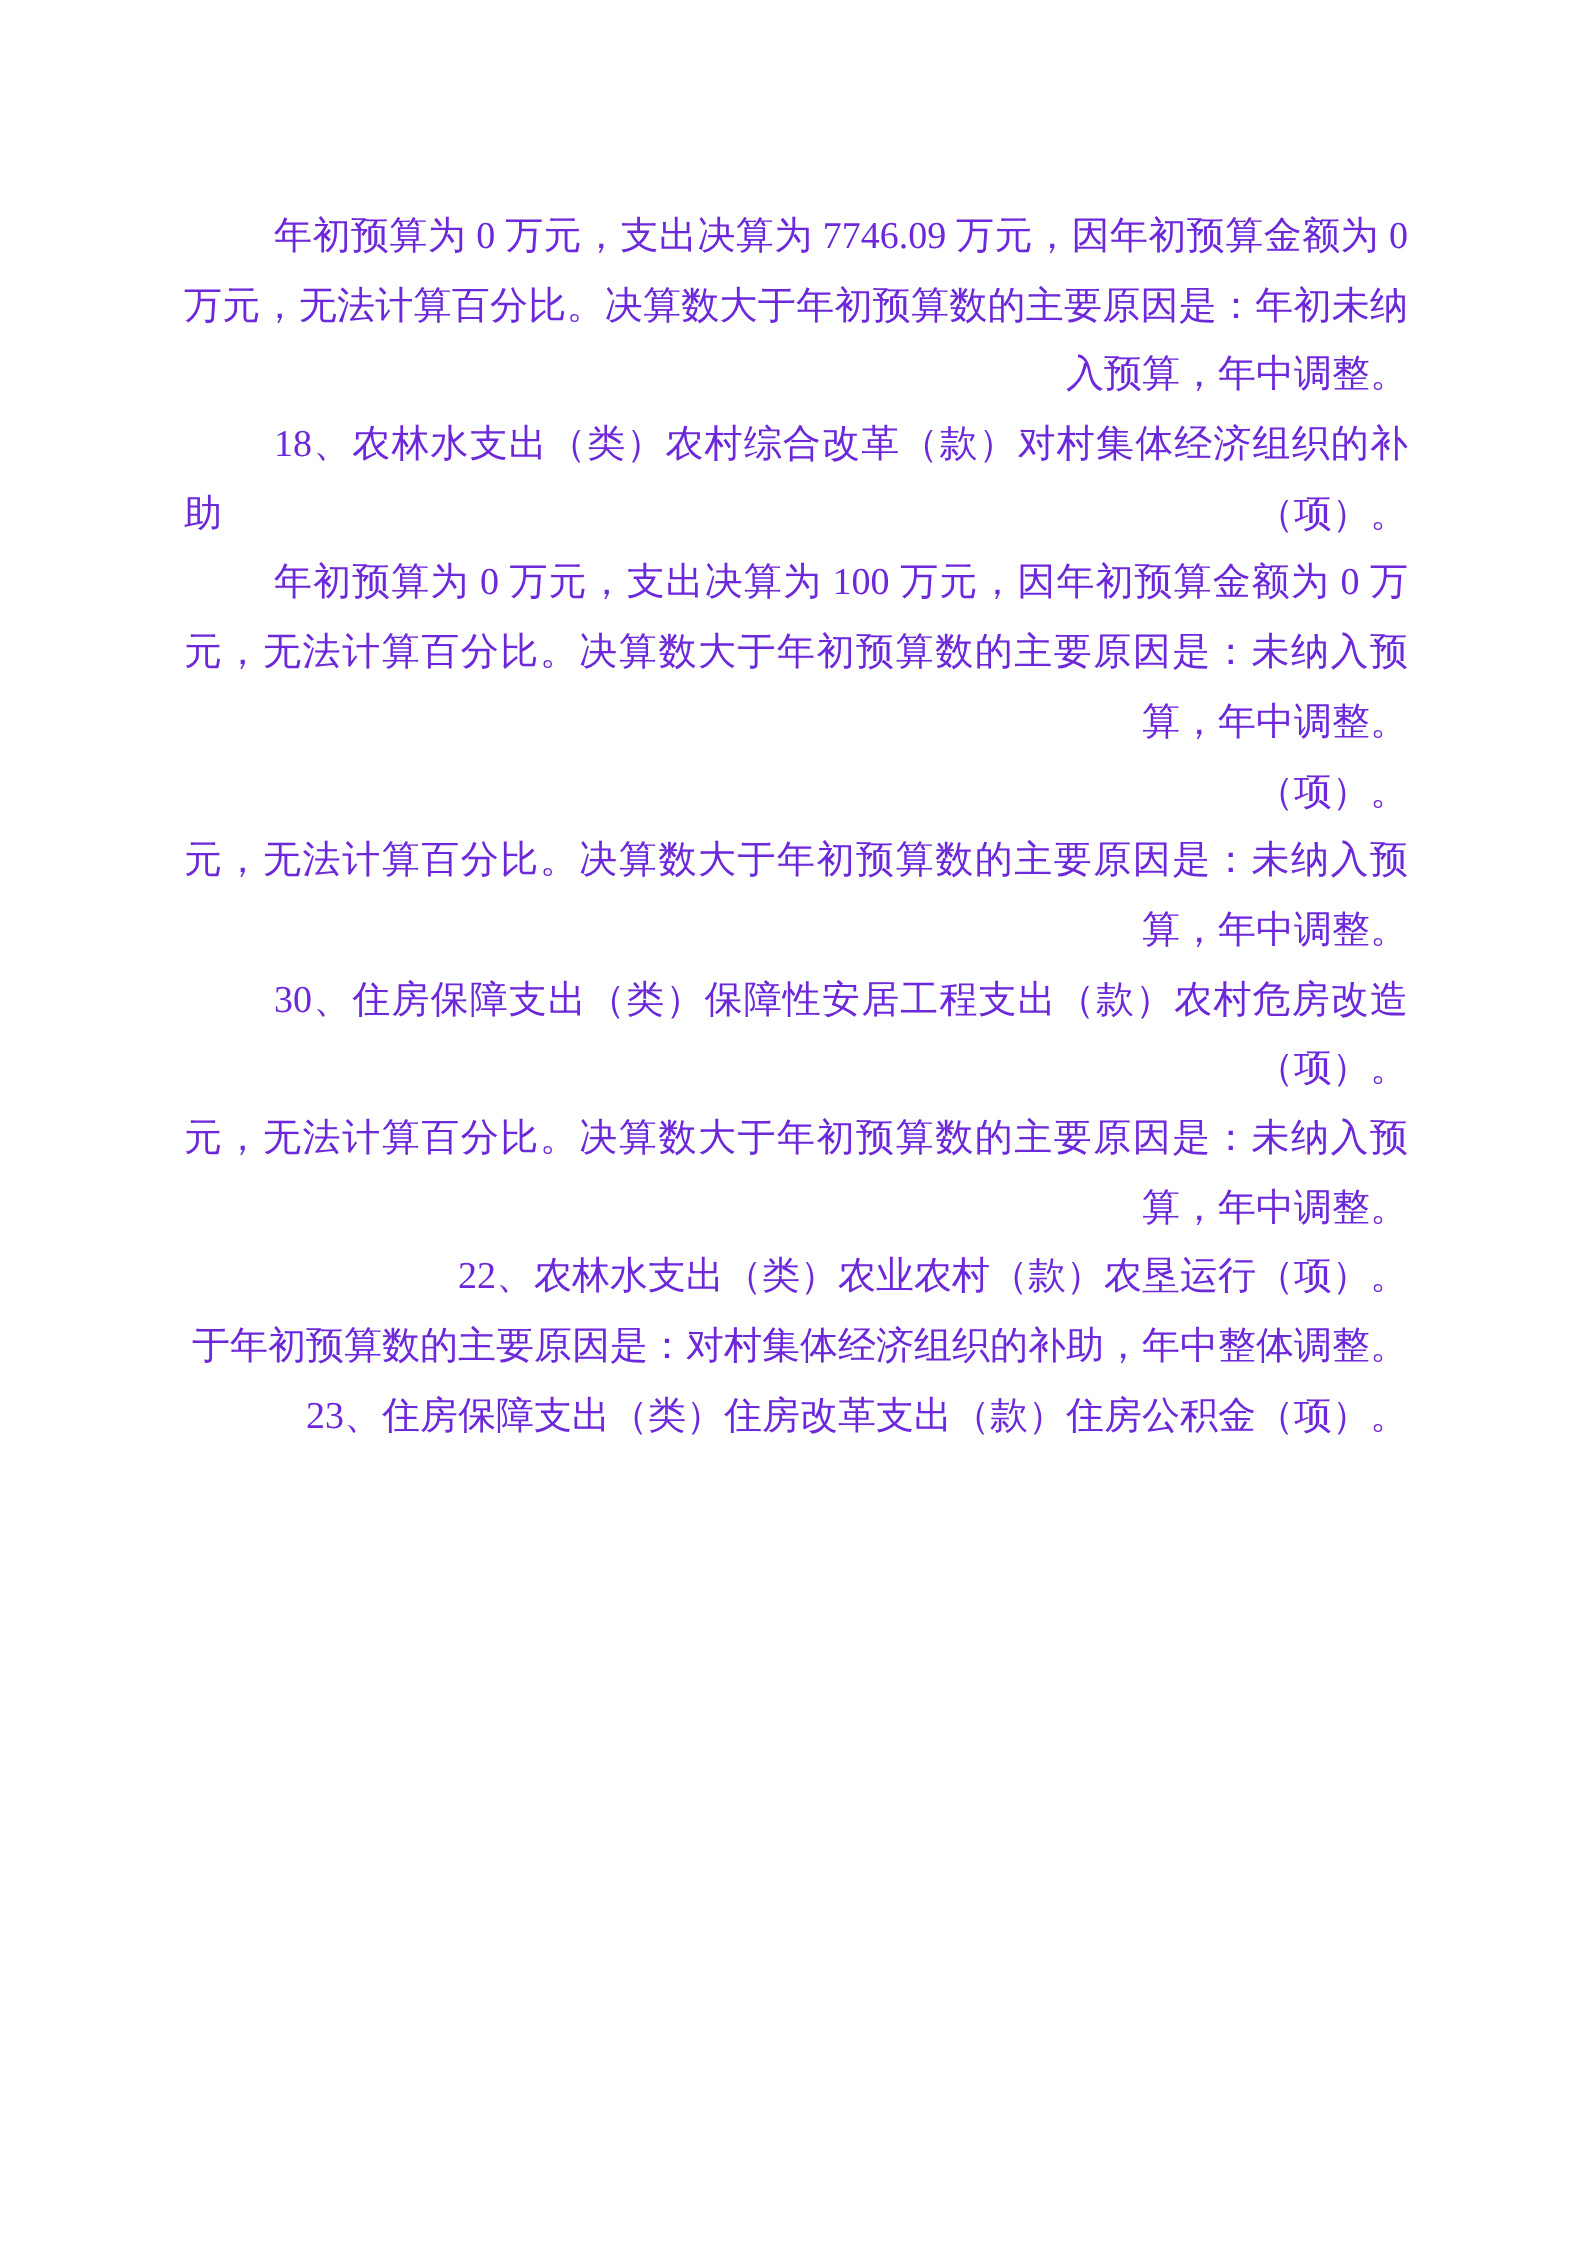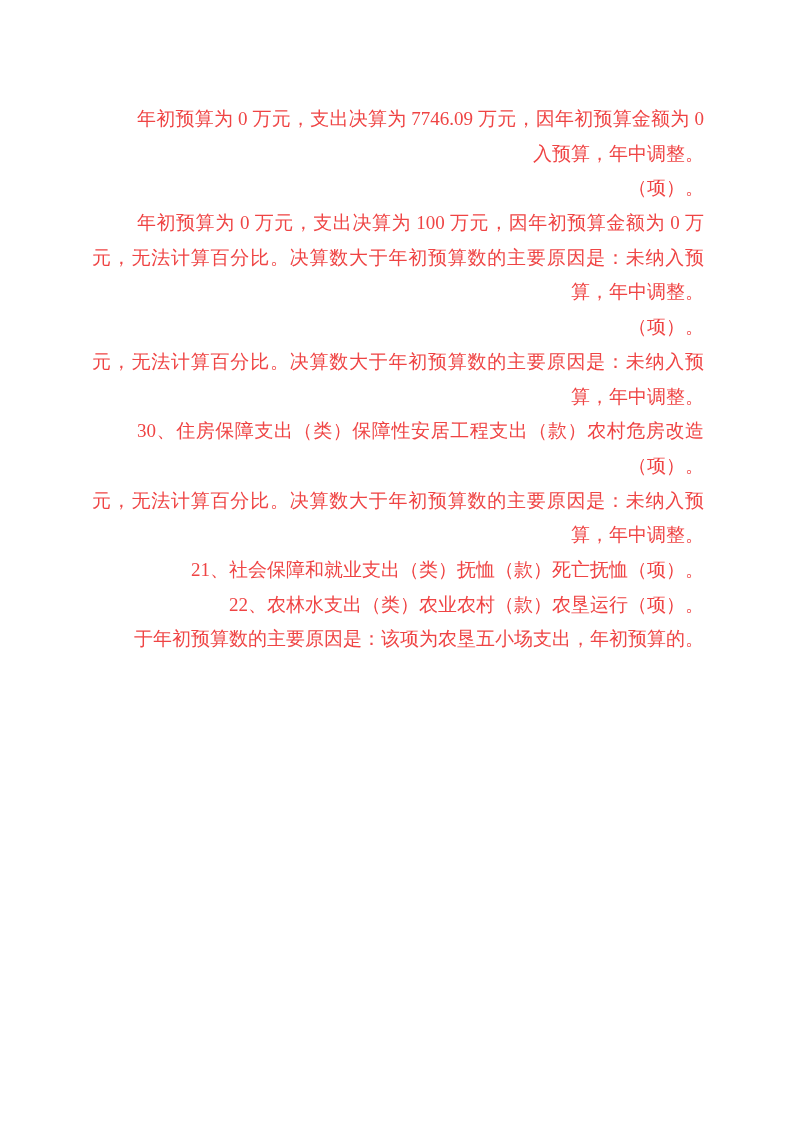--- a/index.html
+++ b/index.html
@@ -11,21 +11,21 @@
     width: 793px;
     height: 1122px;
     position: relative;
     overflow: hidden;
   }
   .doc-page {
     position: absolute;
     left: 92px;
     top: 102px;
     width: 612px;
-    color: #ef4444;
+    color: #6d28d9;
     font-family: "Liberation Serif", "DejaVu Serif", serif;
     font-size: 19px;
   }
   .doc-line {
     height: 34.7px;
     line-height: 34.7px;
     text-align: right;
     overflow: visible;
   }
   .doc-line.indent {
@@ -36,24 +36,26 @@
     text-align-last: justify;
   }
 </style>
 </head>
 <body>
 
 <div class="doc-page">
 
   <div>
     <div class="doc-line indent stretch">年初预算为 0 万元，支出决算为 7746.09 万元，因年初预算金额为 0</div>
+    <div class="doc-line stretch">万元，无法计算百分比。决算数大于年初预算数的主要原因是：年初未纳</div>
     <div class="doc-line">入预算，年中调整。</div>
   </div>
 
   <div>
+    <div class="doc-line indent stretch">18、农林水支出（类）农村综合改革（款）对村集体经济组织的补助</div>
     <div class="doc-line">（项）。</div>
   </div>
 
   <div>
     <div class="doc-line indent stretch">年初预算为 0 万元，支出决算为 100 万元，因年初预算金额为 0 万</div>
     <div class="doc-line stretch">元，无法计算百分比。决算数大于年初预算数的主要原因是：未纳入预</div>
     <div class="doc-line">算，年中调整。</div>
   </div>
 
   <div>
@@ -68,27 +70,27 @@
   <div>
     <div class="doc-line indent stretch">30、住房保障支出（类）保障性安居工程支出（款）农村危房改造</div>
     <div class="doc-line">（项）。</div>
   </div>
 
   <div>
     <div class="doc-line stretch">元，无法计算百分比。决算数大于年初预算数的主要原因是：未纳入预</div>
     <div class="doc-line">算，年中调整。</div>
   </div>
 
-  <div>
-    <div class="doc-line indent">21、社会保障和就业支出（类）抚恤（款）死亡抚恤（项）。</div>
-  </div>
 
 
   <div>
     <div class="doc-line indent">22、农林水支出（类）农业农村（款）农垦运行（项）。</div>
   </div>
 
   <div>
-    <div class="doc-line">于年初预算数的主要原因是：该项为农垦五小场支出，年初预算的。</div>
+    <div class="doc-line">于年初预算数的主要原因是：对村集体经济组织的补助，年中整体调整。</div>
   </div>
 
+  <div>
+    <div class="doc-line indent">23、住房保障支出（类）住房改革支出（款）住房公积金（项）。</div>
+  </div>
 
 </div>
 
 </body></html>

